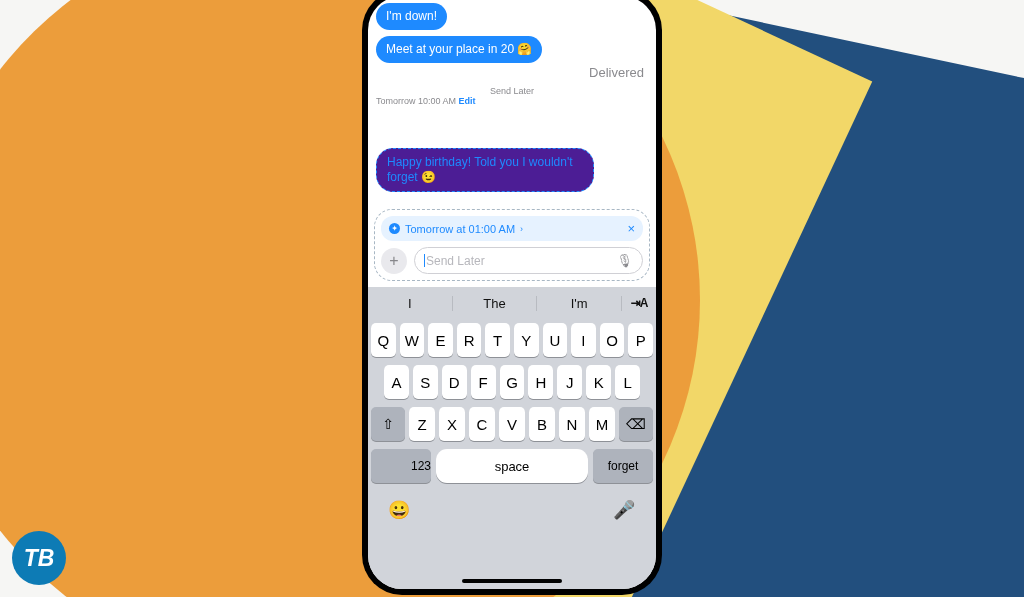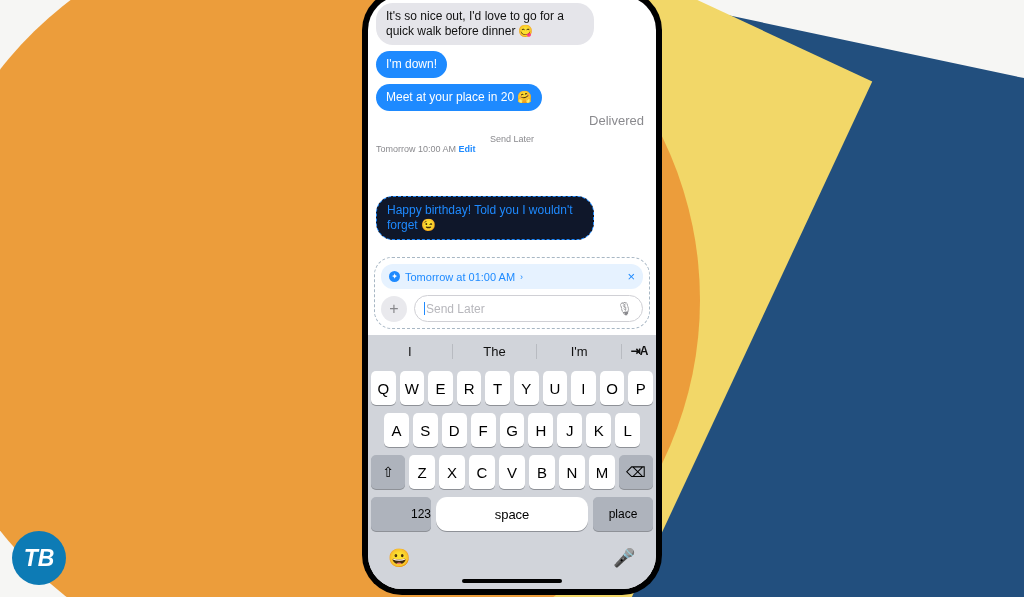--- a/index.html
+++ b/index.html
@@ -14,21 +14,21 @@
   .chat { flex:0 0 auto; padding:4px 8px 6px 8px;}
   .bubble { border-radius:17px; padding:6px 10px; font-size:12px; line-height:15px; margin:3px 0; max-width:80%; display:inline-block;}
   .bubble.grey { background:#e5e5ea; color:#111;}
   .row-left { text-align:left;}
   .row-right { }
   .bubble.blue { background:#1e8aff; color:#fff;}
   .delivered { font-size:13px; color:#8a8a8e; text-align:right; padding-right:4px; margin-top:-1px;}
   .sendlater-hdr { text-align:center; font-size:9px; color:#8a8a8e; margin-top:6px;}
   .sendlater-sub { text-align:left; font-size:9px; color:#8a8a8e;}
   .sendlater-sub .edit { color:#1e8aff; font-weight:600; }
-  .bubble.dashed { background:#0f172a; border:1px dashed #1e8aff; color:#1e8aff;margin-top:36px;}
+  .bubble.dashed { background:#4c1d95; border:1px dashed #1e8aff; color:#1e8aff;margin-top:36px;}
   .compose-wrap { margin:8px 6px 6px 6px; border:1px dashed #a8b7c4; border-radius:18px; padding:6px;}
   .schedule-pill { background:#e6f2ff; border-radius:12px; padding:5px 8px; font-size:11px; color:#1e8aff; display:flex; align-items:center; gap:5px;}
   .schedule-pill .close { margin-left:auto; color:#1e8aff; font-size:13px;}
   .compose-row { display:flex; align-items:center; gap:7px; margin-top:6px;}
   .plus { width:26px; height:26px; border-radius:50%; background:#e9e9ed; color:#87878b; display:flex; align-items:center; justify-content:center; font-size:16px;}
   .input { flex:1; border:1px solid #d0d0d5; border-radius:15px; padding:5px 9px; font-size:12px; color:#b7b7bc; display:flex; align-items:center;}
   .cursor { display:inline-block; width:1px; height:13px; background:#1e8aff; margin-right:1px;}
   .mic-inline { color:#8a8a8e; font-size:13px; margin-left:auto;}
   
   .keyboard { background:#d1d4da; flex:1; display:flex; flex-direction:column;}
@@ -58,21 +58,20 @@
   <div class="wp-yellow"></div>
   <div class="wp-orange"></div>
 </div>
 
 <div class="logo">TB</div>
 
 <div class="device">
   <div class="screen">
 
     <div class="chat">
-      <div class="row-left"><span class="bubble grey">It's so nice out, I'd love to go for a quick walk before dinner 😋</span></div>
       <div class="row-right"><span class="bubble blue">I'm down!</span></div>
       <div class="row-right"><span class="bubble blue">Meet at your place in 20 🤗</span></div>
       <div class="delivered">Delivered</div>
 
       <div class="sendlater-hdr">Send Later</div>
       <div class="sendlater-sub">
         <span>Tomorrow 10:00 AM</span>&nbsp;<span class="edit">Edit</span>
       </div>
 
       <div class="row-right" style="margin-top:6px;"><span class="bubble dashed">Happy birthday! Told you I wouldn't forget 😉</span></div>
@@ -132,21 +131,21 @@
         <div class="key">C</div>
         <div class="key">V</div>
         <div class="key">B</div>
         <div class="key">N</div>
         <div class="key">M</div>
         <div class="key special">⌫</div>
       </div>
       <div class="krow r4">
         <div class="key k123">123</div>
         <div class="key space">space</div>
-        <div class="key return">place</div>
+        <div class="key return">forget</div>
       </div>
       <div class="kb-bottom">
         <span>😀</span>
         <span>🎤</span>
       </div>
     </div>
 
     <div class="home-ind"></div>
   </div>
 </div>

